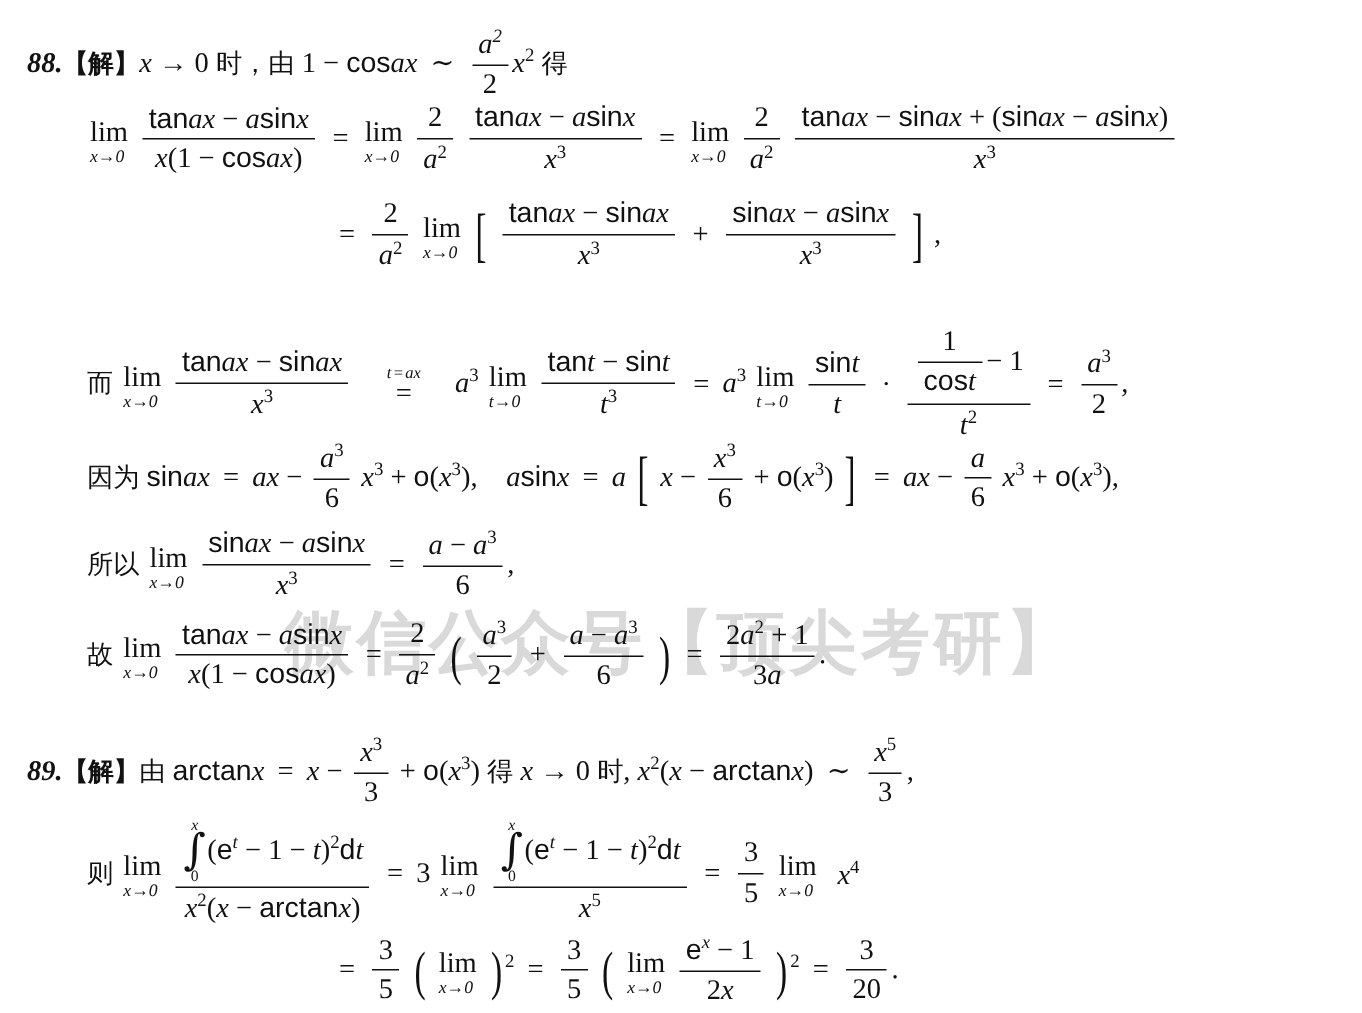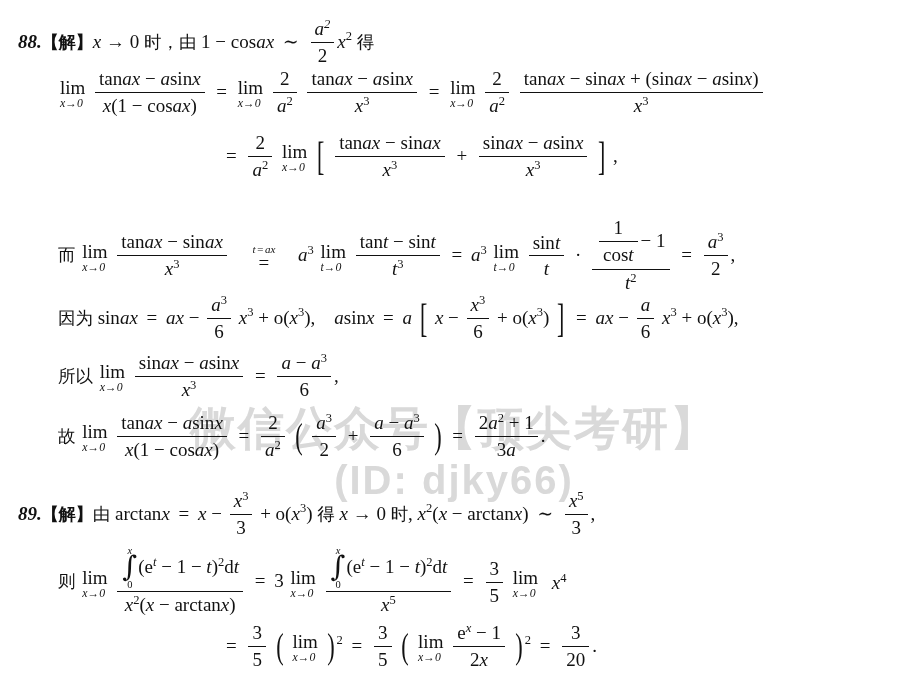--- a/index.html
+++ b/index.html
@@ -71,21 +71,21 @@
   }
 
   .line {
     position: absolute;
     white-space: nowrap;
     font-size: 19px;
   }
 
   
   .m { font-style: italic; font-family: "Liberation Serif", serif; }
-  .op { font-style: normal; font-family: Liberation Serif, serif; }
+  .op { font-style: normal; font-family: Liberation Sans, sans-serif; }
 
   .frac {
     display: inline-block;
     vertical-align: middle;
     text-align: center;
     margin: 0 3px;
     position: relative;
     top: -1px;
   }
   .frac > .num {
@@ -195,21 +195,20 @@
   .tilde { font-style: normal; padding: 0 4px; }
   .eqsign { font-style: normal; padding: 0 4px; }
   .cdot { font-style: normal; padding: 0 3px; }
 </style>
 </head>
 <body>
 
 <div class="page">
 
   <div class="watermark wm-line1">微信公众号【顶尖考研】</div>
-  <div class="watermark wm-line2">(ID: djky66)</div>
 
   <div class="content">
 
     <div class="prob" style="left:18px; top:18px;">
       <span class="prob-num">88.</span><span class="jie">【解】</span><span class="m">x</span>&nbsp;→&nbsp;0&nbsp;<span class="cn">时，由</span>&nbsp;1&nbsp;−&nbsp;<span class="op">cos</span><span class="m">ax</span>&nbsp;<span class="tilde">∼</span>&nbsp;<span class="frac"><span class="num"><span class="m">a</span><span class="supi">2</span></span><span class="den">2</span></span><span class="m">x</span><span class="sup">2</span>&nbsp;<span class="cn">得</span>
     </div>
 
     <div class="line" style="left:58px; top:68px;">
       <span class="lim"><span class="lim-top">lim</span><span class="lim-bot">x→0</span></span>
       <span class="frac"><span class="num"><span class="op">tan</span><span class="m">ax</span>&nbsp;−&nbsp;<span class="m">a</span><span class="op">sin</span><span class="m">x</span></span><span class="den"><span class="m">x</span>(1&nbsp;−&nbsp;<span class="op">cos</span><span class="m">ax</span>)</span></span>

